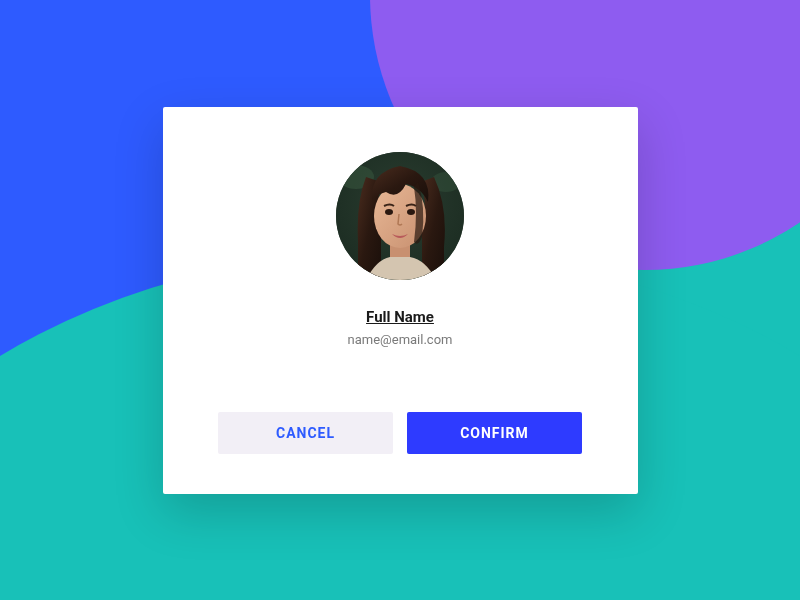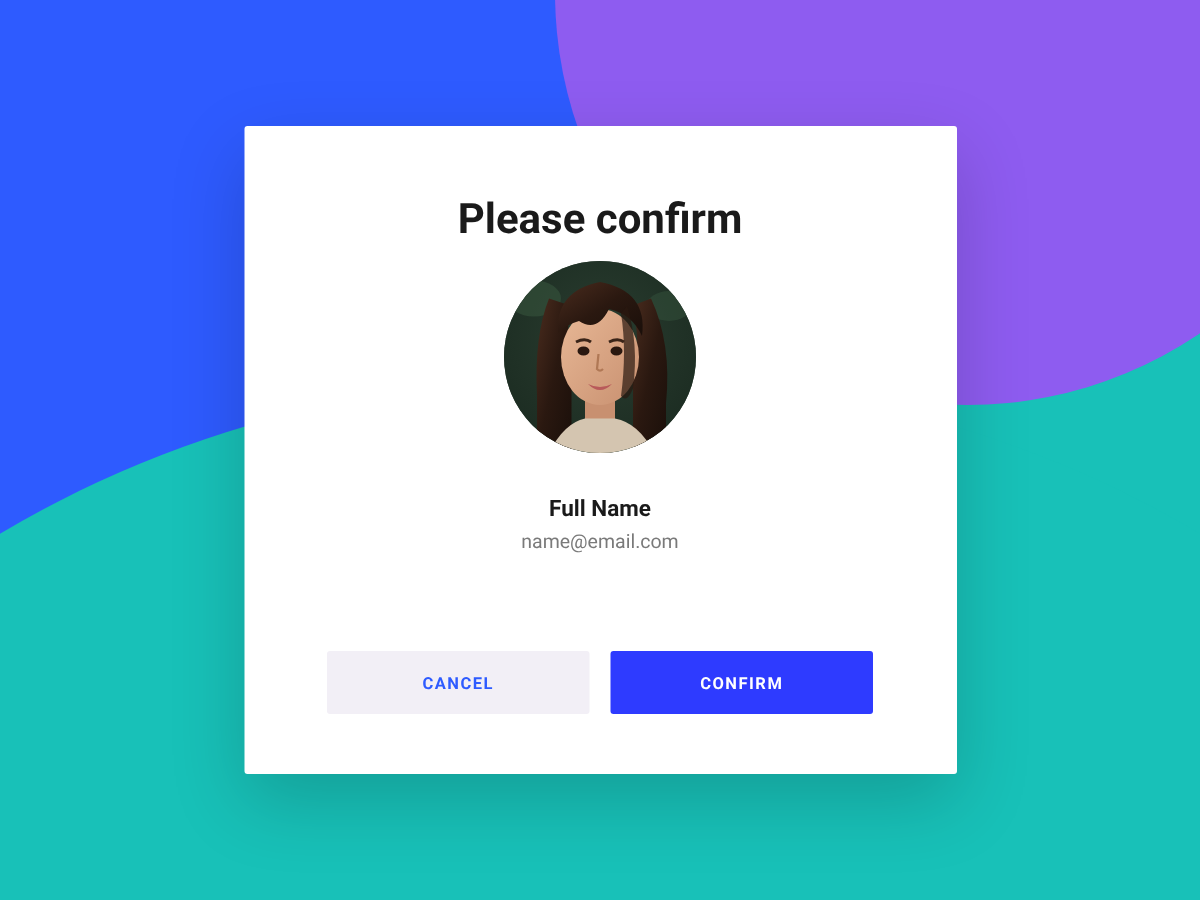--- a/index.html
+++ b/index.html
@@ -72,35 +72,36 @@
     }
     .avatar svg {
       width: 100%;
       height: 100%;
     }
     .name {
       font-size: 15px;
       font-weight: 700;
       color: #1a1a1a;
       margin-bottom: 6px;
+      text-decoration: underline;
     }
     .email {
       font-size: 13px;
       color: #7a7a7a;
       margin-bottom: 65px;
     }
     .actions {
       display: flex;
       gap: 14px;
     }
     .btn {
       width: 175px;
       height: 42px;
       border: none;
-      font-size: 11px;
+      font-size: 14px;
       font-weight: 700;
       letter-spacing: 1px;
       cursor: pointer;
       font-family: inherit;
       border-radius: 2px;
     }
     .btn-cancel {
       background: #f2eff6;
       color: #2e5bff;
     }
@@ -110,21 +111,20 @@
       text-align: center;
     }
   </style>
 </head>
 <body>
 
 <div class="bg-shape-2"></div>
 <div class="bg-shape-1"></div>
 
 <div class="modal">
-  <h1 class="title">Please confirm</h1>
 
   <div class="avatar">
     <svg viewBox="0 0 128 128">
       <defs>
         <radialGradient id="bgGrad" cx="50%" cy="40%" r="70%">
           <stop offset="0%" stop-color="#2a3d30"></stop>
           <stop offset="100%" stop-color="#1a2a20"></stop>
         </radialGradient>
         <linearGradient id="hairGrad" x1="0%" y1="0%" x2="100%" y2="100%">
           <stop offset="0%" stop-color="#4a2c1e"></stop>

